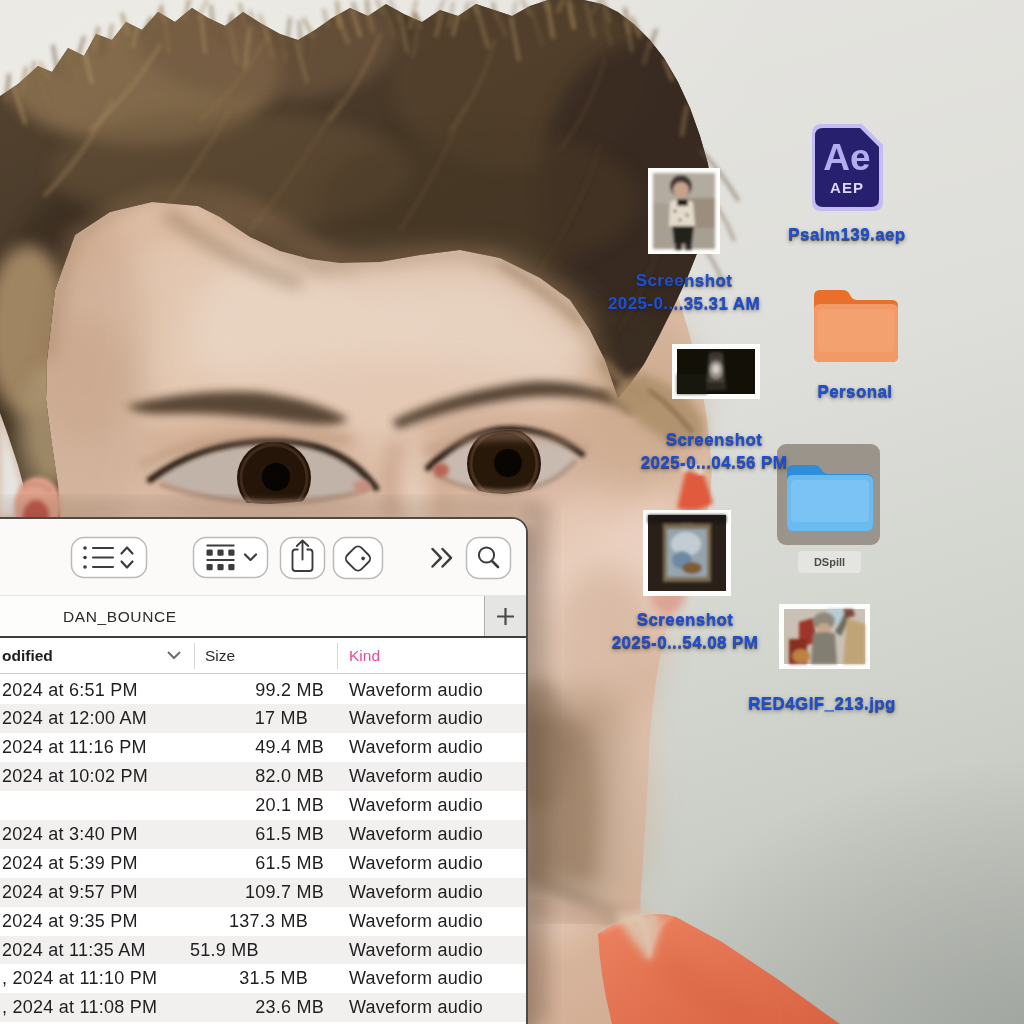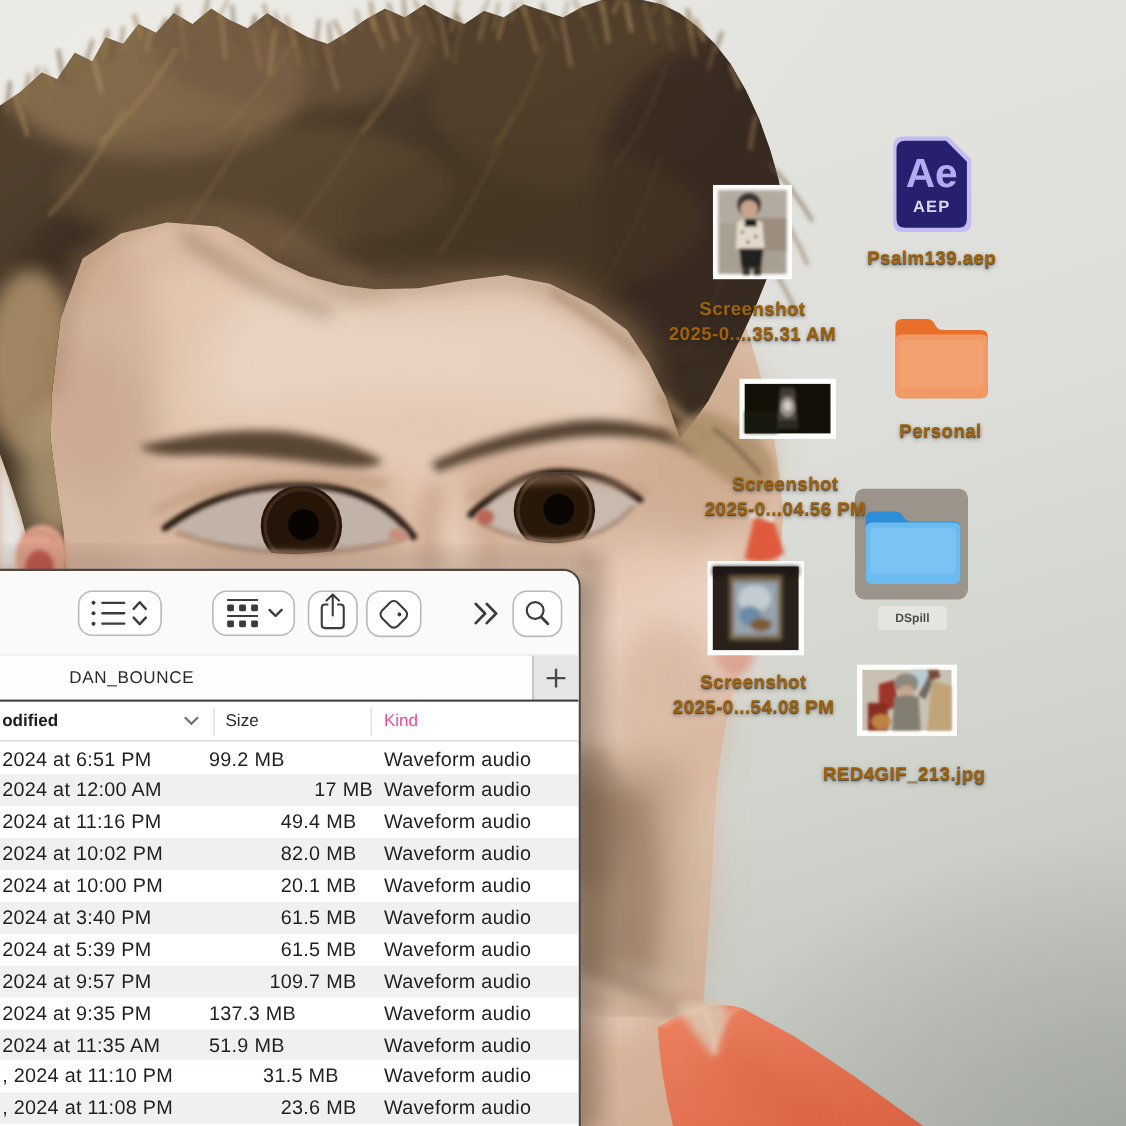--- a/index.html
+++ b/index.html
@@ -1,21 +1,21 @@
 <!DOCTYPE html>
 <html><head><meta charset="utf-8">
 <style>
 html,body{margin:0;padding:0;width:1024px;height:1024px;overflow:hidden;}
 body{font-family:"Liberation Sans",sans-serif;position:relative;
 background:
 radial-gradient(1200px 800px at 10% 5%, rgba(236,235,230,1) 0%, rgba(236,235,230,0) 55%),
 radial-gradient(640px 440px at 102% 103%, rgba(158,162,156,.95) 0%, rgba(158,162,156,0) 68%),
 linear-gradient(163deg,#e7e6e1 0%, #dededa 45%, #d0d3cc 72%, #bdc1ba 100%);}
 .abs{position:absolute;}
-.lbl{position:absolute;color:#a16207;font-weight:bold;font-size:17px;letter-spacing:.2px;
+.lbl{position:absolute;color:#1d4ed8;font-weight:bold;font-size:17px;letter-spacing:.2px;
 text-align:center;text-shadow:0 1px 1px rgba(40,40,40,.8),0 2px 4px rgba(40,40,40,.55);line-height:23px;white-space:nowrap;letter-spacing:.4px;}
 </style></head>
 <body>
 <svg class="abs" id="face" width="1024" height="1024" viewBox="0 0 1024 1024" style="left:0;top:0">
 <defs>
 <filter id="b2" x="-30%" y="-30%" width="160%" height="160%">
         <feGaussianBlur stdDeviation="2"></feGaussianBlur>
       </filter>
 <filter id="b4" x="-30%" y="-30%" width="160%" height="160%">
         <feGaussianBlur stdDeviation="4"></feGaussianBlur>
@@ -442,61 +442,60 @@
       </svg>
     <div class="abs" style="left:203.5px;top:5px;height:26px;border-left:1px solid #d8d8d6"></div>
     <div class="abs" style="left:215px;top:0;line-height:36px;color:#2c2c2e">Size</div>
     <div class="abs" style="left:346.5px;top:5px;height:26px;border-left:1px solid #d8d8d6"></div>
     <div class="abs" style="left:359px;top:0;line-height:36px;color:#ec4899">Kind</div>
   </div>
 
   <div class="abs" id="rows" style="left:0;top:157px;width:100%;font-size:18px;letter-spacing:.25px;color:#1f1f21">
       <div style="position:relative;height:28.9px;line-height:28.9px;background:#ffffff">
         <span style="position:absolute;left:12px">2024 at 6:51 PM</span>
-        <span style="position:absolute;left:200px;width:134px;">99.2 MB</span>
+        <span style="position:absolute;left:200px;width:134px;text-align:right">99.2 MB</span>
         <span style="position:absolute;left:359px">Waveform audio</span>
       </div>
       <div style="position:relative;height:28.9px;line-height:28.9px;background:#f1f0ef">
         <span style="position:absolute;left:12px">2024 at 12:00 AM</span>
-        <span style="position:absolute;left:215px;width:134px;text-align:right">17 MB</span>
+        <span style="position:absolute;left:184px;width:134px;text-align:right">17 MB</span>
         <span style="position:absolute;left:359px">Waveform audio</span>
       </div>
       <div style="position:relative;height:28.9px;line-height:28.9px;background:#ffffff">
         <span style="position:absolute;left:12px">2024 at 11:16 PM</span>
         <span style="position:absolute;left:200px;width:134px;text-align:right">49.4 MB</span>
         <span style="position:absolute;left:359px">Waveform audio</span>
       </div>
       <div style="position:relative;height:28.9px;line-height:28.9px;background:#f1f0ef">
         <span style="position:absolute;left:12px">2024 at 10:02 PM</span>
         <span style="position:absolute;left:200px;width:134px;text-align:right">82.0 MB</span>
         <span style="position:absolute;left:359px">Waveform audio</span>
       </div>
       <div style="position:relative;height:28.9px;line-height:28.9px;background:#ffffff">
-        <span style="position:absolute;left:12px">2024 at 10:00 PM</span>
         <span style="position:absolute;left:200px;width:134px;text-align:right">20.1 MB</span>
         <span style="position:absolute;left:359px">Waveform audio</span>
       </div>
       <div style="position:relative;height:28.9px;line-height:28.9px;background:#f1f0ef">
         <span style="position:absolute;left:12px">2024 at 3:40 PM</span>
         <span style="position:absolute;left:200px;width:134px;text-align:right">61.5 MB</span>
         <span style="position:absolute;left:359px">Waveform audio</span>
       </div>
       <div style="position:relative;height:28.9px;line-height:28.9px;background:#ffffff">
         <span style="position:absolute;left:12px">2024 at 5:39 PM</span>
         <span style="position:absolute;left:200px;width:134px;text-align:right">61.5 MB</span>
         <span style="position:absolute;left:359px">Waveform audio</span>
       </div>
       <div style="position:relative;height:28.9px;line-height:28.9px;background:#f1f0ef">
         <span style="position:absolute;left:12px">2024 at 9:57 PM</span>
         <span style="position:absolute;left:200px;width:134px;text-align:right">109.7 MB</span>
         <span style="position:absolute;left:359px">Waveform audio</span>
       </div>
       <div style="position:relative;height:28.9px;line-height:28.9px;background:#ffffff">
         <span style="position:absolute;left:12px">2024 at 9:35 PM</span>
-        <span style="position:absolute;left:200px;width:134px;text-align:left">137.3 MB</span>
+        <span style="position:absolute;left:184px;width:134px;text-align:right">137.3 MB</span>
         <span style="position:absolute;left:359px">Waveform audio</span>
       </div>
       <div style="position:relative;height:28.9px;line-height:28.9px;background:#f1f0ef">
         <span style="position:absolute;left:12px">2024 at 11:35 AM</span>
         <span style="position:absolute;left:200px;width:134px;text-align:left">51.9 MB</span>
         <span style="position:absolute;left:359px">Waveform audio</span>
       </div>
       <div style="position:relative;height:28.9px;line-height:28.9px;background:#ffffff">
         <span style="position:absolute;left:12px">, 2024 at 11:10 PM</span>
         <span style="position:absolute;left:184px;width:134px;text-align:right">31.5 MB</span>

